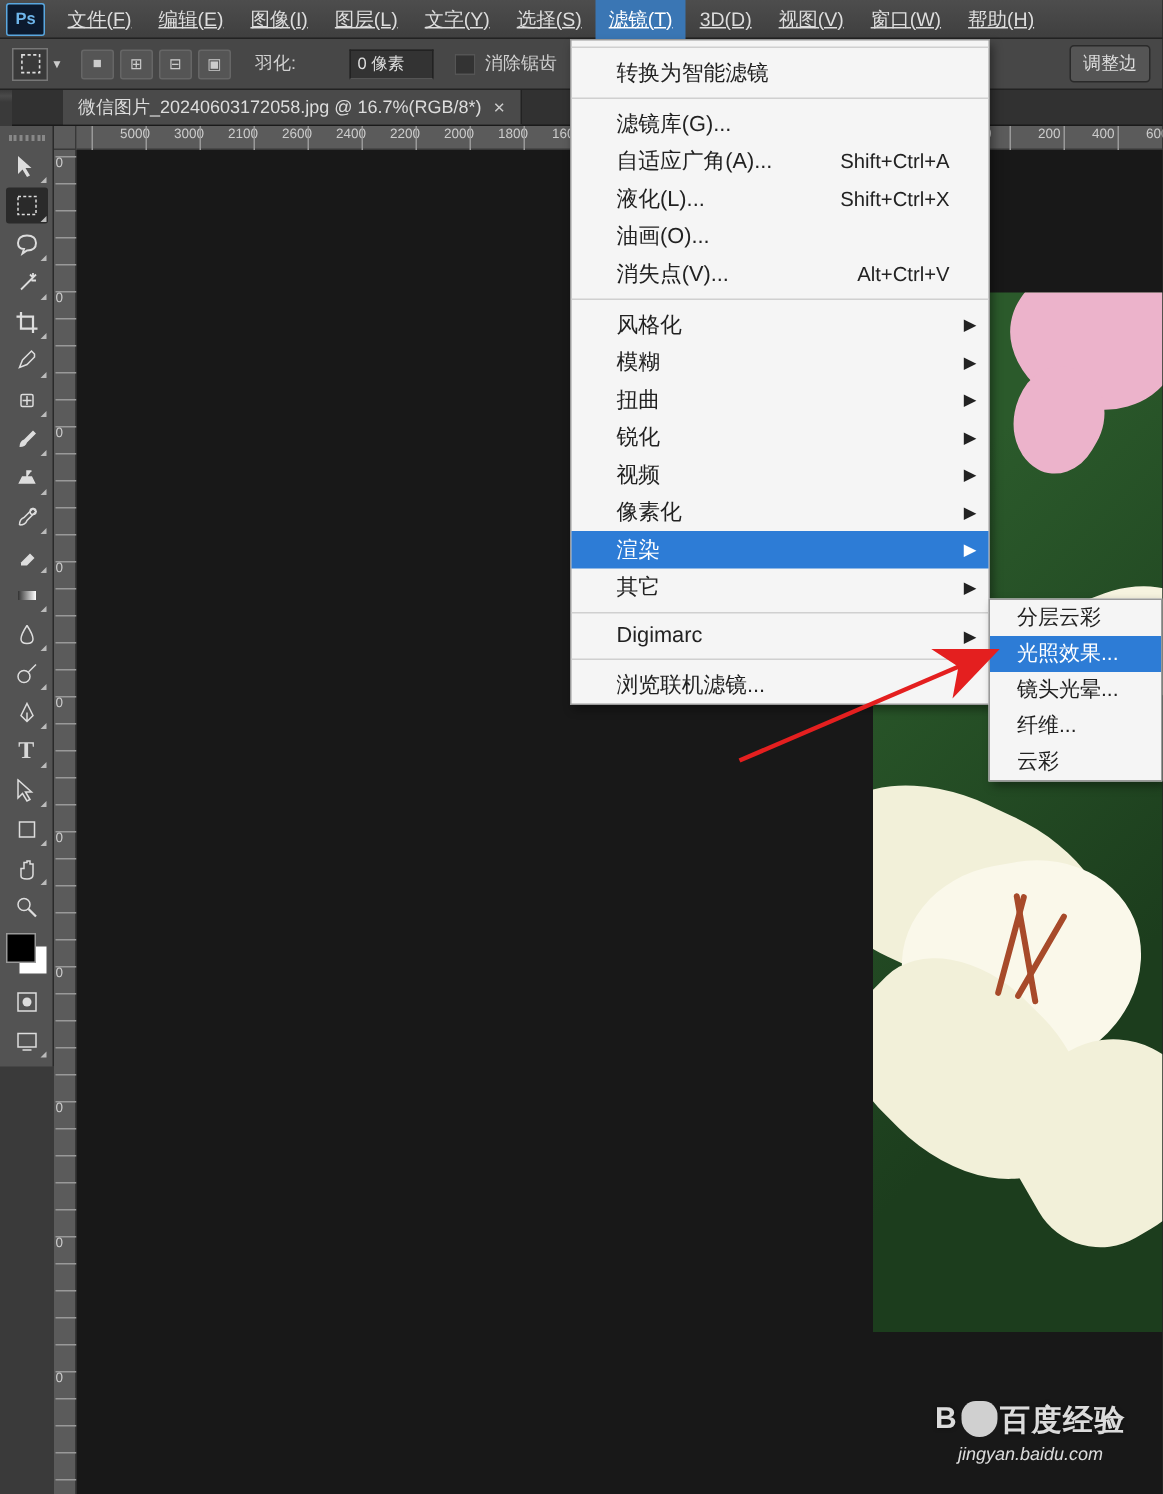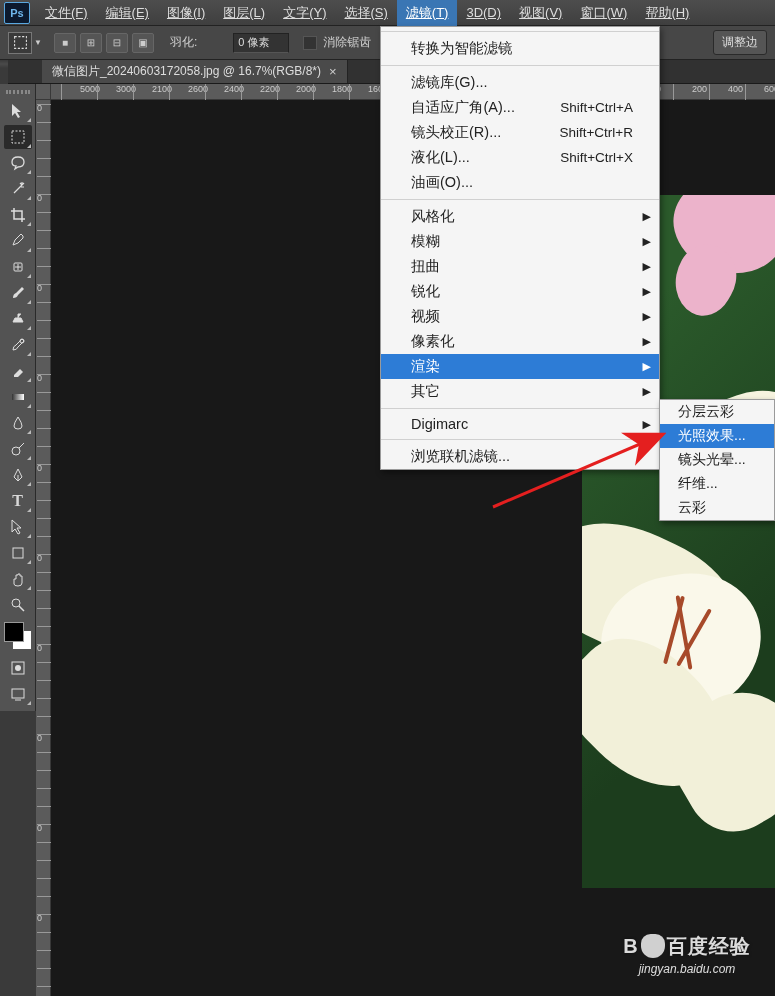--- a/index.html
+++ b/index.html
@@ -696,30 +696,30 @@
     </div>
   <div class="sep"></div>
   <div class="dd-item">
       <span>滤镜库(G)...</span>
     </div>
   <div class="dd-item">
     <span>自适应广角(A)...</span>
     <span class="dd-shortcut">Shift+Ctrl+A</span>
   </div>
   <div class="dd-item">
-    <span>镜头校正(R)...</span>
-    <span class="dd-shortcut">Shift+Ctrl+R</span>
-  </div>
-  <div class="dd-item">
     <span>液化(L)...</span>
     <span class="dd-shortcut">Shift+Ctrl+X</span>
   </div>
   <div class="dd-item">
       <span>油画(O)...</span>
     </div>
+  <div class="dd-item">
+    <span>消失点(V)...</span>
+    <span class="dd-shortcut">Alt+Ctrl+V</span>
+  </div>
   <div class="sep"></div>
   <div class="dd-item">
       <span>风格化</span>
       <span class="dd-arrow">▶</span>
     </div>
   <div class="dd-item">
       <span>模糊</span>
       <span class="dd-arrow">▶</span>
     </div>
   <div class="dd-item">

